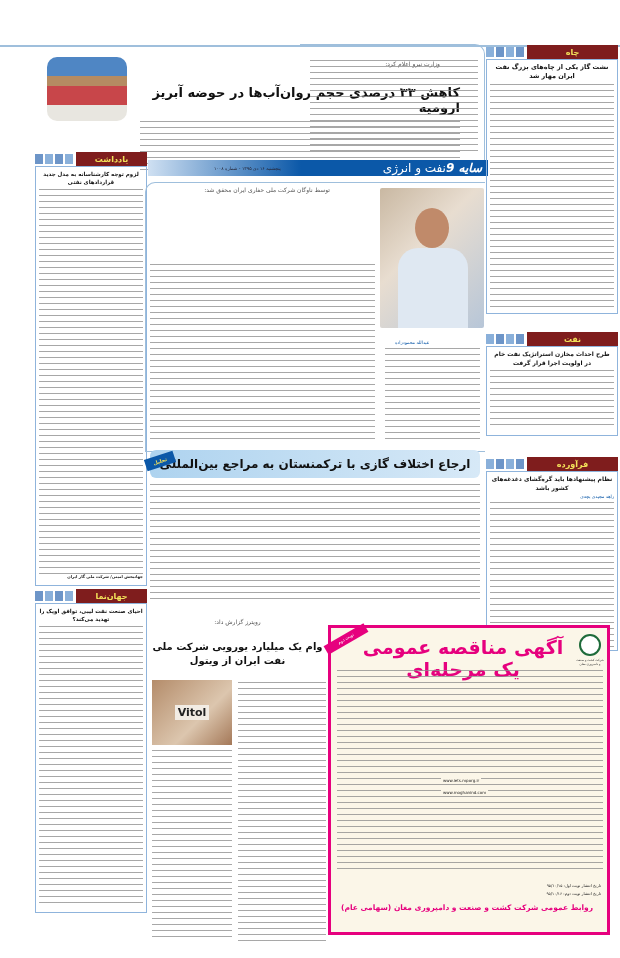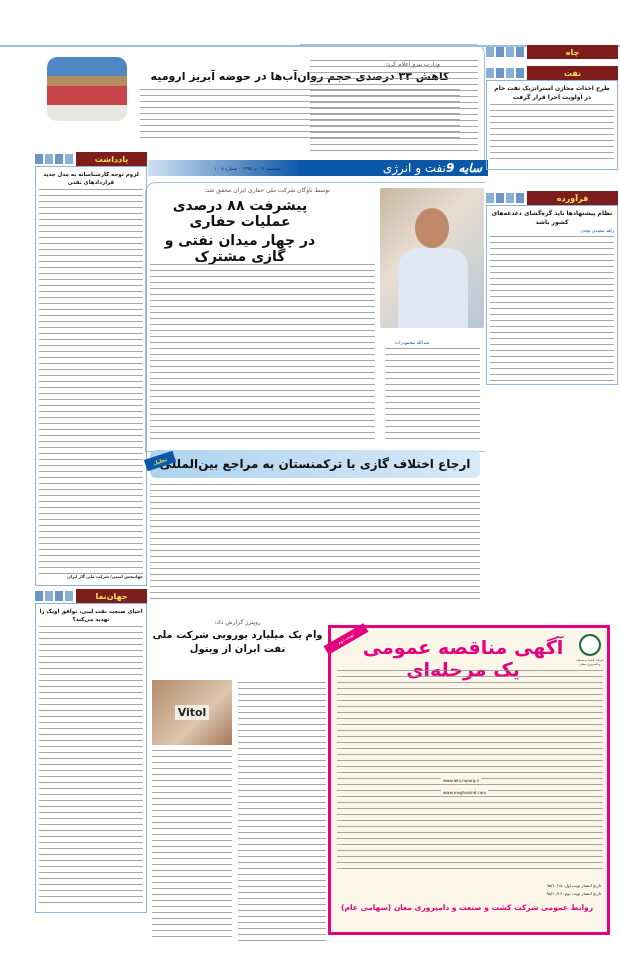--- a/index.html
+++ b/index.html
@@ -18,21 +18,21 @@
 </style>
 </head>
 <body>
 
 <div class="abs hr-top"></div>
 
 <div class="abs" style="left:47px;top:57px;width:80px;height:64px;border-radius:10px;overflow:hidden;background:linear-gradient(#4f86c4 0 30%,#b58b62 30% 45%,#c8464a 45% 75%,#e8e6e0 75%)"></div>
 
 <div class="abs" style="left:140px;top:60px;width:320px;height:100px">
   <div style="font-size:6px;color:#555;text-align:right;padding-right:20px">وزارت نیرو اعلام کرد:</div>
-  <div class="headline" style="font-size:11px;text-align:center;margin-top:3px">کاهش ۳۳ درصدی حجم روان‌آب‌ها در حوضه آبریز ارومیه</div>
+  <div class="headline" style="font-size:13px;text-align:right;margin-top:18px">کاهش ۳۳ درصدی حجم روان‌آب‌ها در حوضه آبریز ارومیه</div>
   <div class="lines" style="margin-top:6px;height:50px"></div>
 </div>
 
 <div class="abs" style="left:300px;top:44px;width:185px;height:118px;border:1px solid #9fbfdc;border-radius:0 10px 0 0;border-left:none"></div>
 <div class="abs lines" style="left:310px;top:60px;width:168px;height:95px"></div>
 
 <div class="abs blueband" style="left:148px;top:160px;width:340px;height:16px;background:linear-gradient(to left,#0b58a8,#0b58a8 55%,#cfe0f2);display:flex;align-items:center;justify-content:space-between;padding:0 6px">
   <span style="font-size:12px;font-weight:bold;color:#fff;font-style:italic">سایه 9</span>
   <span style="font-size:12px;font-weight:normal">نفت و انرژی</span>
   <span style="font-size:4.5px;color:#223;margin-right:auto;margin-left:60px">پنجشنبه ۱۶ دی ۱۳۹۵ - شماره ۱۰۰۸</span>
@@ -41,21 +41,25 @@
 <div class="abs" style="left:486px;top:45px;width:132px;height:570px">
   <div class="section-hd" style="margin-top:0">
     <div class="lbl">چاه</div>
     <div class="squares" style="margin-right:3px">
         <span></span>
         <span></span>
         <span></span>
         <span></span>
       </div>
   </div>
-  <div class="section-hd" style="margin-top:7px">
+  <div class="box" style="height:255px;padding:3px">
+    <div class="headline" style="font-size:6.5px;line-height:9px">نشت گاز یکی از چاه‌های بزرگ نفت ایران مهار شد</div>
+    <div class="lines" style="height:225px;margin-top:3px"></div>
+  </div>
+  <div class="section-hd" style="margin-top:18px">
     <div class="lbl">نفت</div>
     <div class="squares" style="margin-right:3px">
         <span></span>
         <span></span>
         <span></span>
         <span></span>
       </div>
   </div>
   <div class="box" style="height:90px;padding:3px">
     <div class="headline" style="font-size:6px;line-height:8.5px">طرح احداث مخازن استراتژیک نفت خام در اولویت اجرا قرار گرفت</div>
@@ -103,40 +107,38 @@
   </div>
   <div class="box" style="height:310px;padding:3px">
     <div class="headline" style="font-size:5.5px;line-height:8px">احیای صنعت نفت لیبی، توافق اوپک را تهدید می‌کند؟</div>
     <div class="lines" style="height:280px;margin-top:3px"></div>
   </div>
 </div>
 
 <div class="abs" style="left:145px;top:182px;width:340px;height:270px;border:1px solid #9fbfdc;border-radius:10px 0 0 0;border-right:none"></div>
 <div class="abs" style="left:150px;top:186px;width:180px">
   <div style="font-size:6px;color:#555;text-align:right">توسط ناوگان شرکت ملی حفاری ایران محقق شد:</div>
-  <div class="headline" style="font-size:14px;margin-top:4px">پیشرفت ۸۸ درصدی عملیات حفاری</div>
-  <div class="headline" style="font-size:14px;margin-top:3px">در چهار میدان نفتی و گازی مشترک</div>
 </div>
 <div class="abs" style="left:380px;top:188px;width:104px;height:140px;background:linear-gradient(135deg,#c9b8a2,#e8ddd0 40%,#b7c6d8);border-radius:2px">
   <div style="position:absolute;left:35px;top:20px;width:34px;height:40px;border-radius:50%;background:#c08a6a"></div>
   <div style="position:absolute;left:18px;top:60px;width:70px;height:80px;border-radius:20px 20px 0 0;background:#dfe8f2"></div>
 </div>
 <div class="abs" style="left:395px;top:340px;font-size:4.5px;color:#0b58a8">عبدالله محمودزاده</div>
 <div class="abs lines" style="left:150px;top:264px;width:225px;height:180px"></div>
 <div class="abs lines" style="left:385px;top:348px;width:95px;height:96px"></div>
 
 <div class="abs" style="left:150px;top:450px;width:330px;height:28px;background:linear-gradient(to left,#d7e9f7,#aed3ef);border-radius:6px;display:flex;align-items:center;justify-content:center">
   <span class="headline" style="font-size:12px">ارجاع اختلاف گازی با ترکمنستان به مراجع بین‌المللی</span>
 </div>
 <div class="abs" style="left:145px;top:455px;width:30px;height:12px;background:#0b58a8;color:#f3e25a;font-size:5px;font-weight:bold;text-align:center;line-height:12px;transform:rotate(-18deg)">تحلیل</div>
 <div class="abs lines" style="left:150px;top:484px;width:330px;height:120px"></div>
 
 <div class="abs" style="left:150px;top:618px;width:175px">
   <div style="font-size:6px;color:#555;text-align:center">رویترز گزارش داد:</div>
-  <div class="headline" style="font-size:10px;margin-top:4px">وام یک میلیارد یورویی شرکت ملی</div>
+  <div class="headline" style="font-size:10px;margin-top:16px">وام یک میلیارد یورویی شرکت ملی</div>
   <div class="headline" style="font-size:10px;margin-top:3px">نفت ایران از ویتول</div>
 </div>
 <div class="abs" style="left:152px;top:680px;width:80px;height:65px;background:linear-gradient(135deg,#b48c6a,#dcc6ae 60%,#a47858);display:flex;align-items:center;justify-content:center">
   <span style="font-size:11px;font-weight:bold;color:#222;background:#f2ece4;padding:1px 3px">Vitol</span>
 </div>
 <div class="abs lines" style="left:238px;top:682px;width:88px;height:260px"></div>
 <div class="abs lines" style="left:152px;top:750px;width:80px;height:190px"></div>
 
 <div class="abs" style="left:328px;top:625px;width:282px;height:310px;border:3px solid #e6007e;background:#fbf6e8">
   <div class="abs" style="left:-8px;top:6px;width:46px;height:10px;background:#e6007e;color:#fff;font-size:4.5px;text-align:center;line-height:10px;transform:rotate(-30deg)">نوبت دوم</div>

